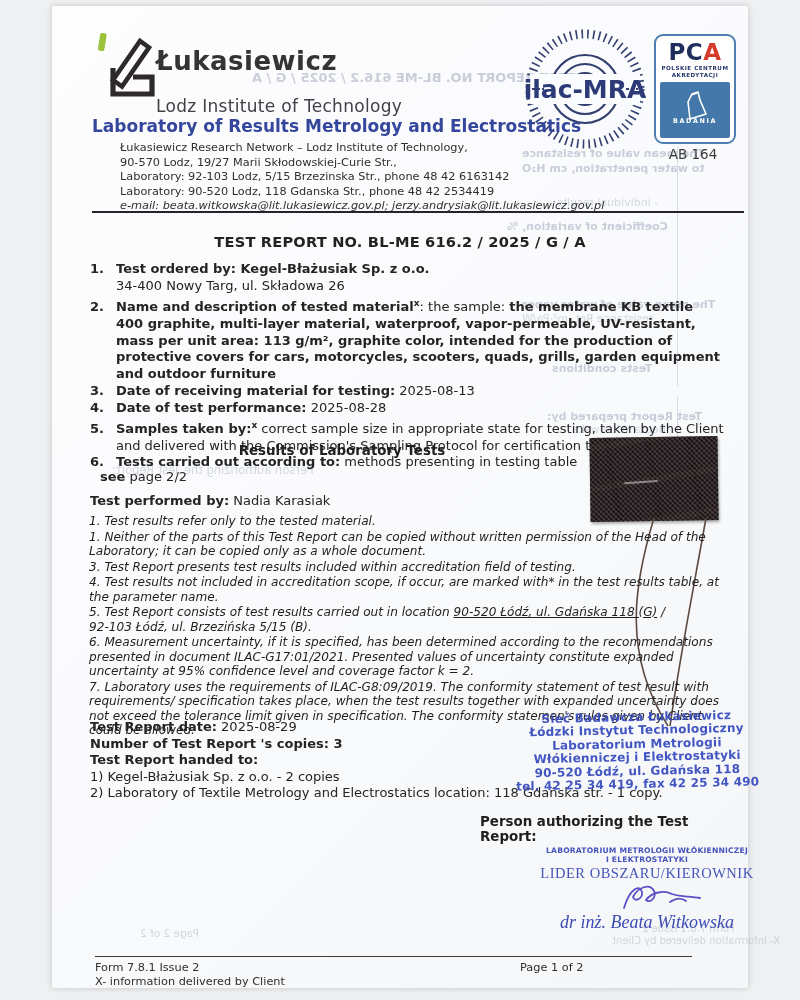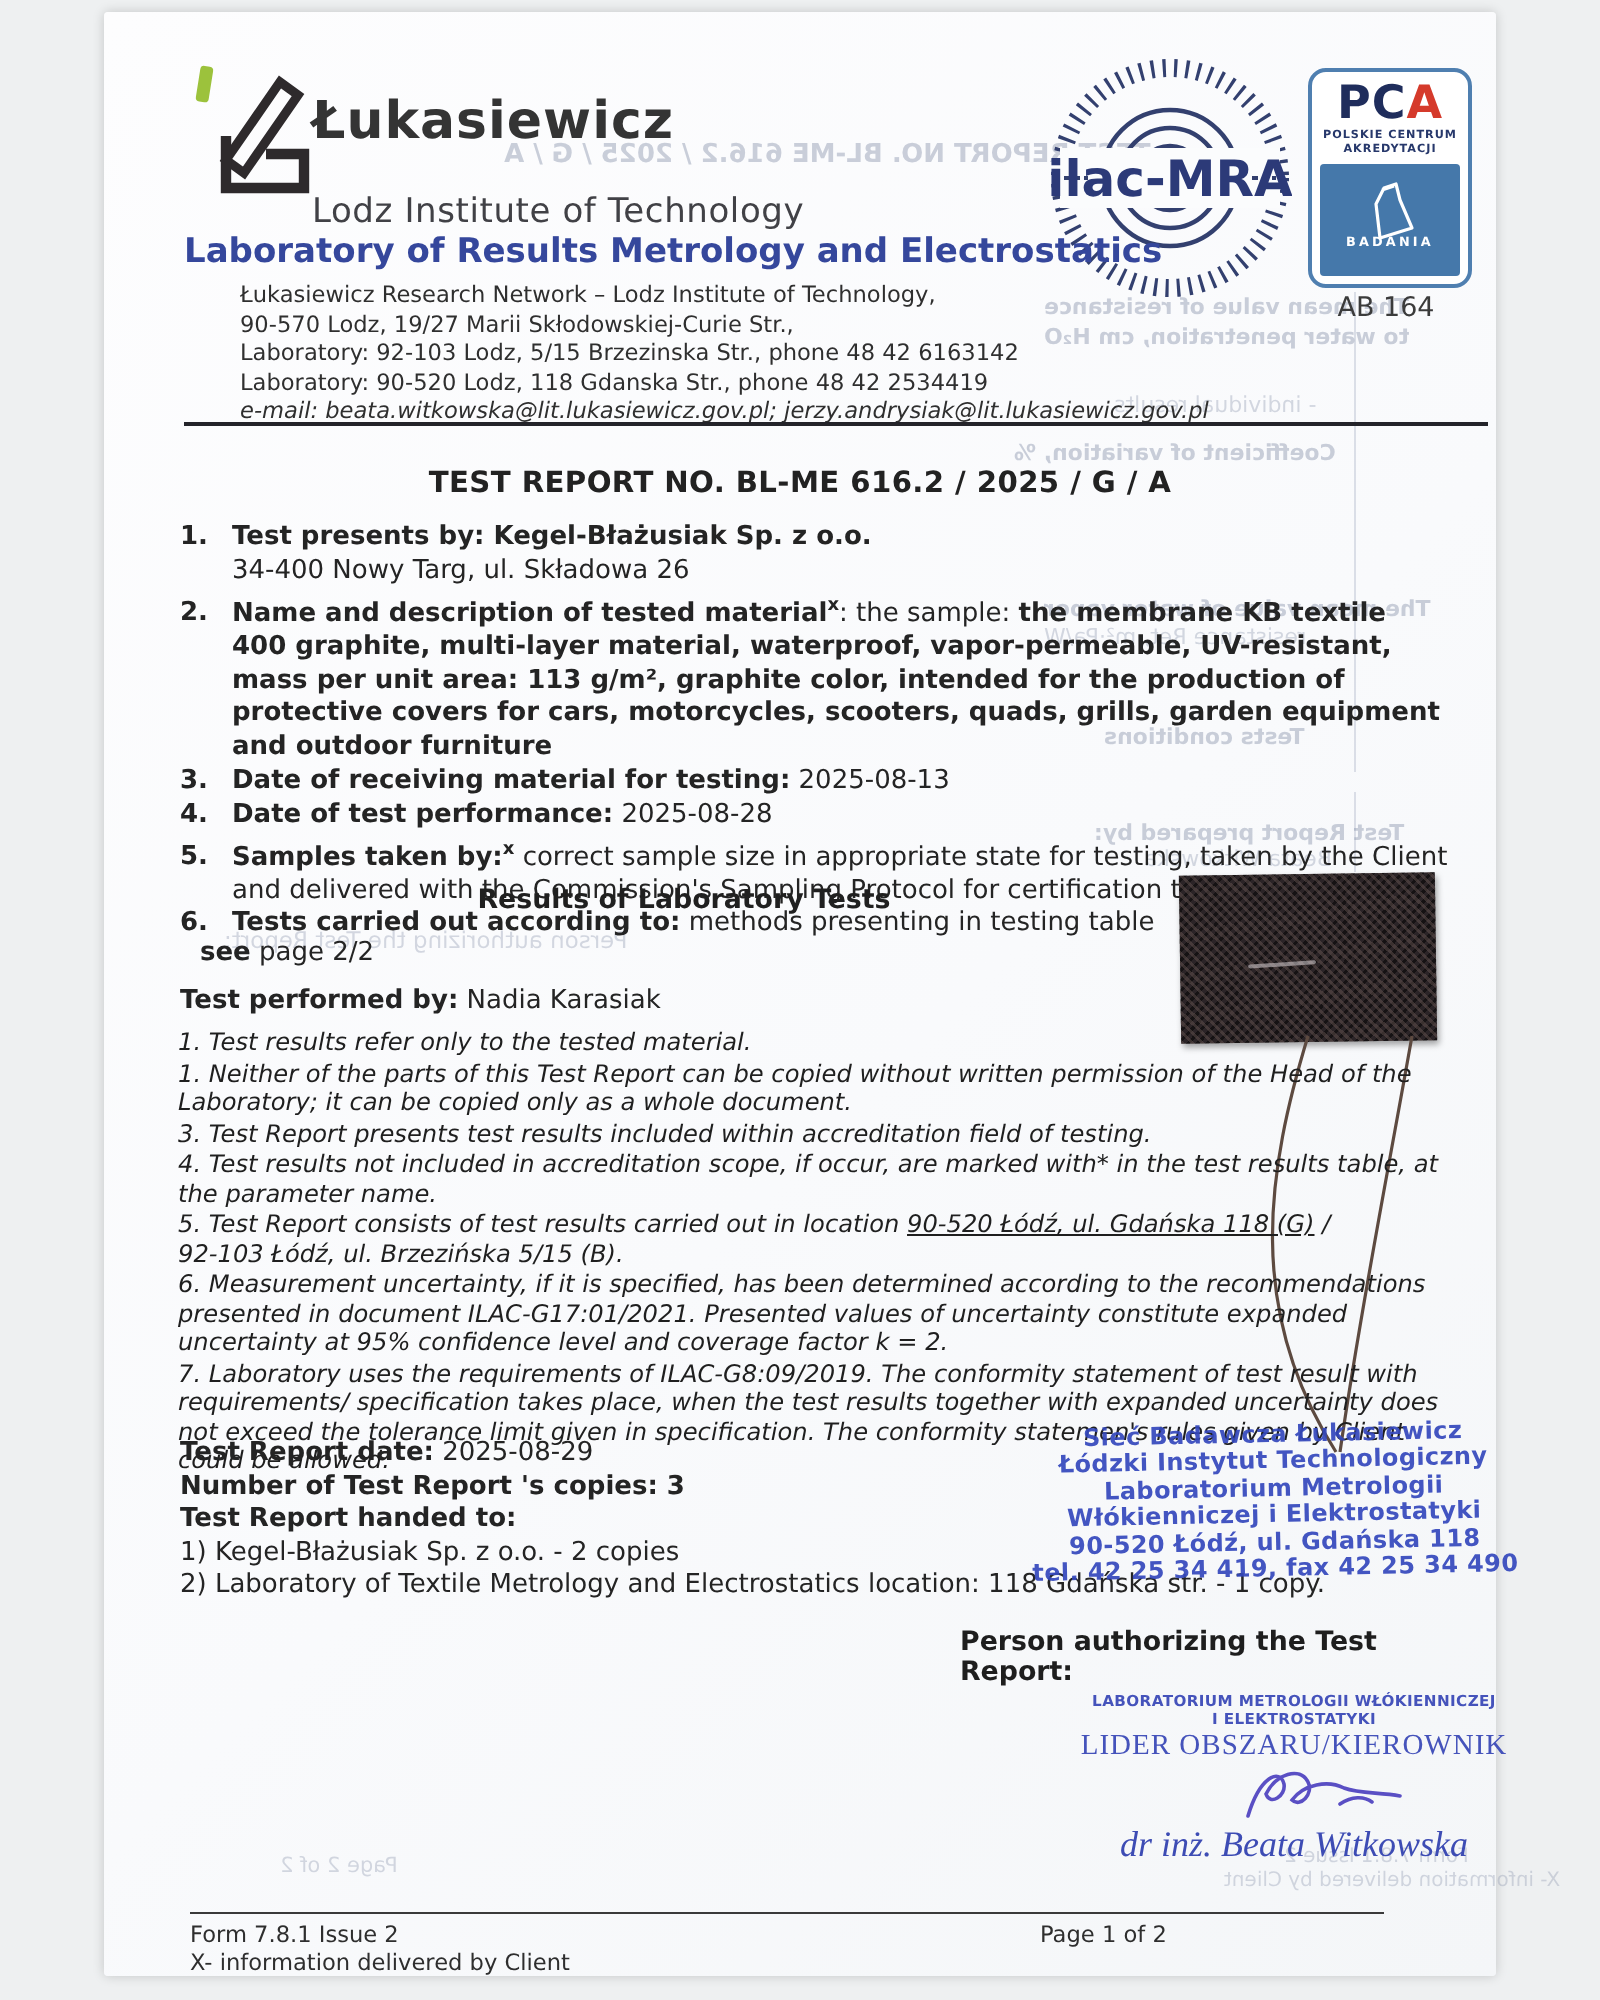--- a/index.html
+++ b/index.html
@@ -153,21 +153,21 @@
     <div>Laboratory: 92-103 Lodz, 5/15 Brzezinska Str., phone 48 42 6163142</div>
     <div>Laboratory: 90-520  Lodz, 118 Gdanska Str., phone 48 42 2534419</div>
     <div class="email">e-mail:  beata.witkowska@lit.lukasiewicz.gov.pl;  jerzy.andrysiak@lit.lukasiewicz.gov.pl</div>
   </div>
   <div class="hr-main"></div>
 
   <div class="report-title">TEST REPORT NO.  BL-ME 616.2 / 2025 / G / A</div>
 
   <div class="items">
     <div class="item">
-      <span class="num">1.</span><b>Test presents by: Kegel-Błażusiak Sp. z o.o.</b><br>
+      <span class="num">1.</span><b>Test ordered by: Kegel-Błażusiak Sp. z o.o.</b><br>
       <span>34-400 Nowy Targ, ul. Składowa 26</span>
     </div>
     <div class="item">
       <span class="num">2.</span><b>Name and description of tested material</b><sup class="b">x</sup><span>: the sample: </span><b>the membrane KB textile 400 graphite, multi-layer material, waterproof, vapor-permeable, UV-resistant, mass per unit area: 113 g/m², graphite color, intended for the production of protective covers for cars, motorcycles, scooters, quads, grills, garden equipment and outdoor furniture</b>
     </div>
     <div class="item">
       <span class="num">3.</span><b>Date of receiving material for testing:</b><span> 2025-08-13</span>
     </div>
     <div class="item">
       <span class="num">4.</span><b>Date of test performance:</b><span> 2025-08-28</span>

